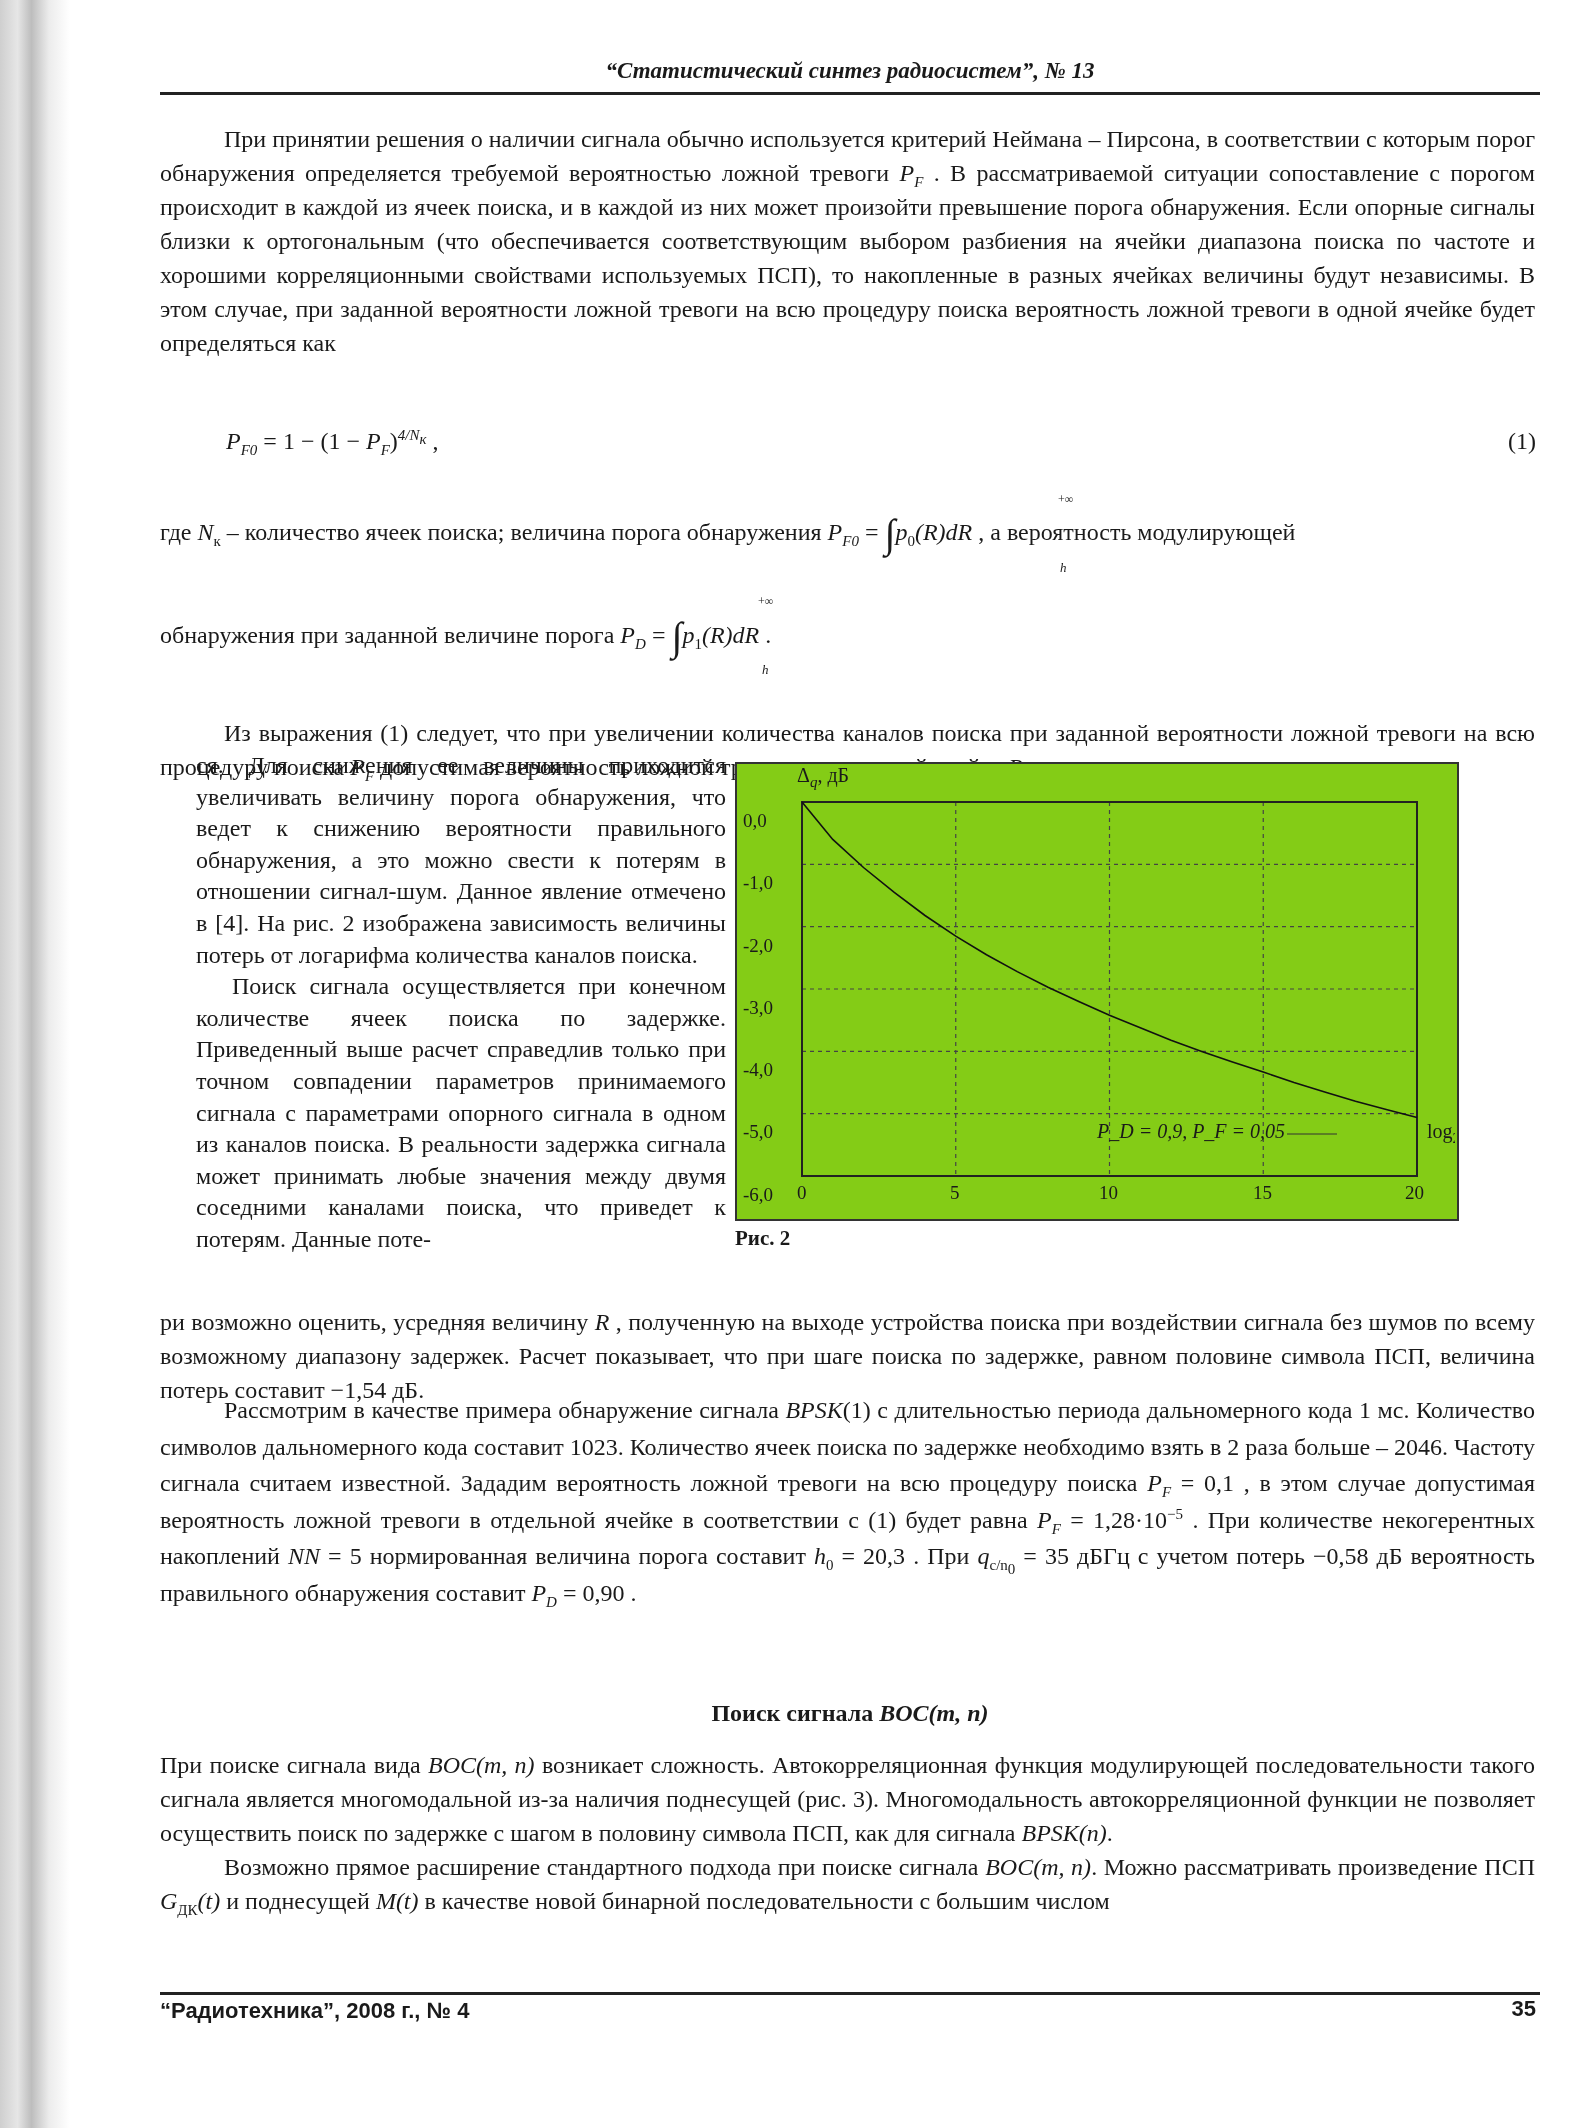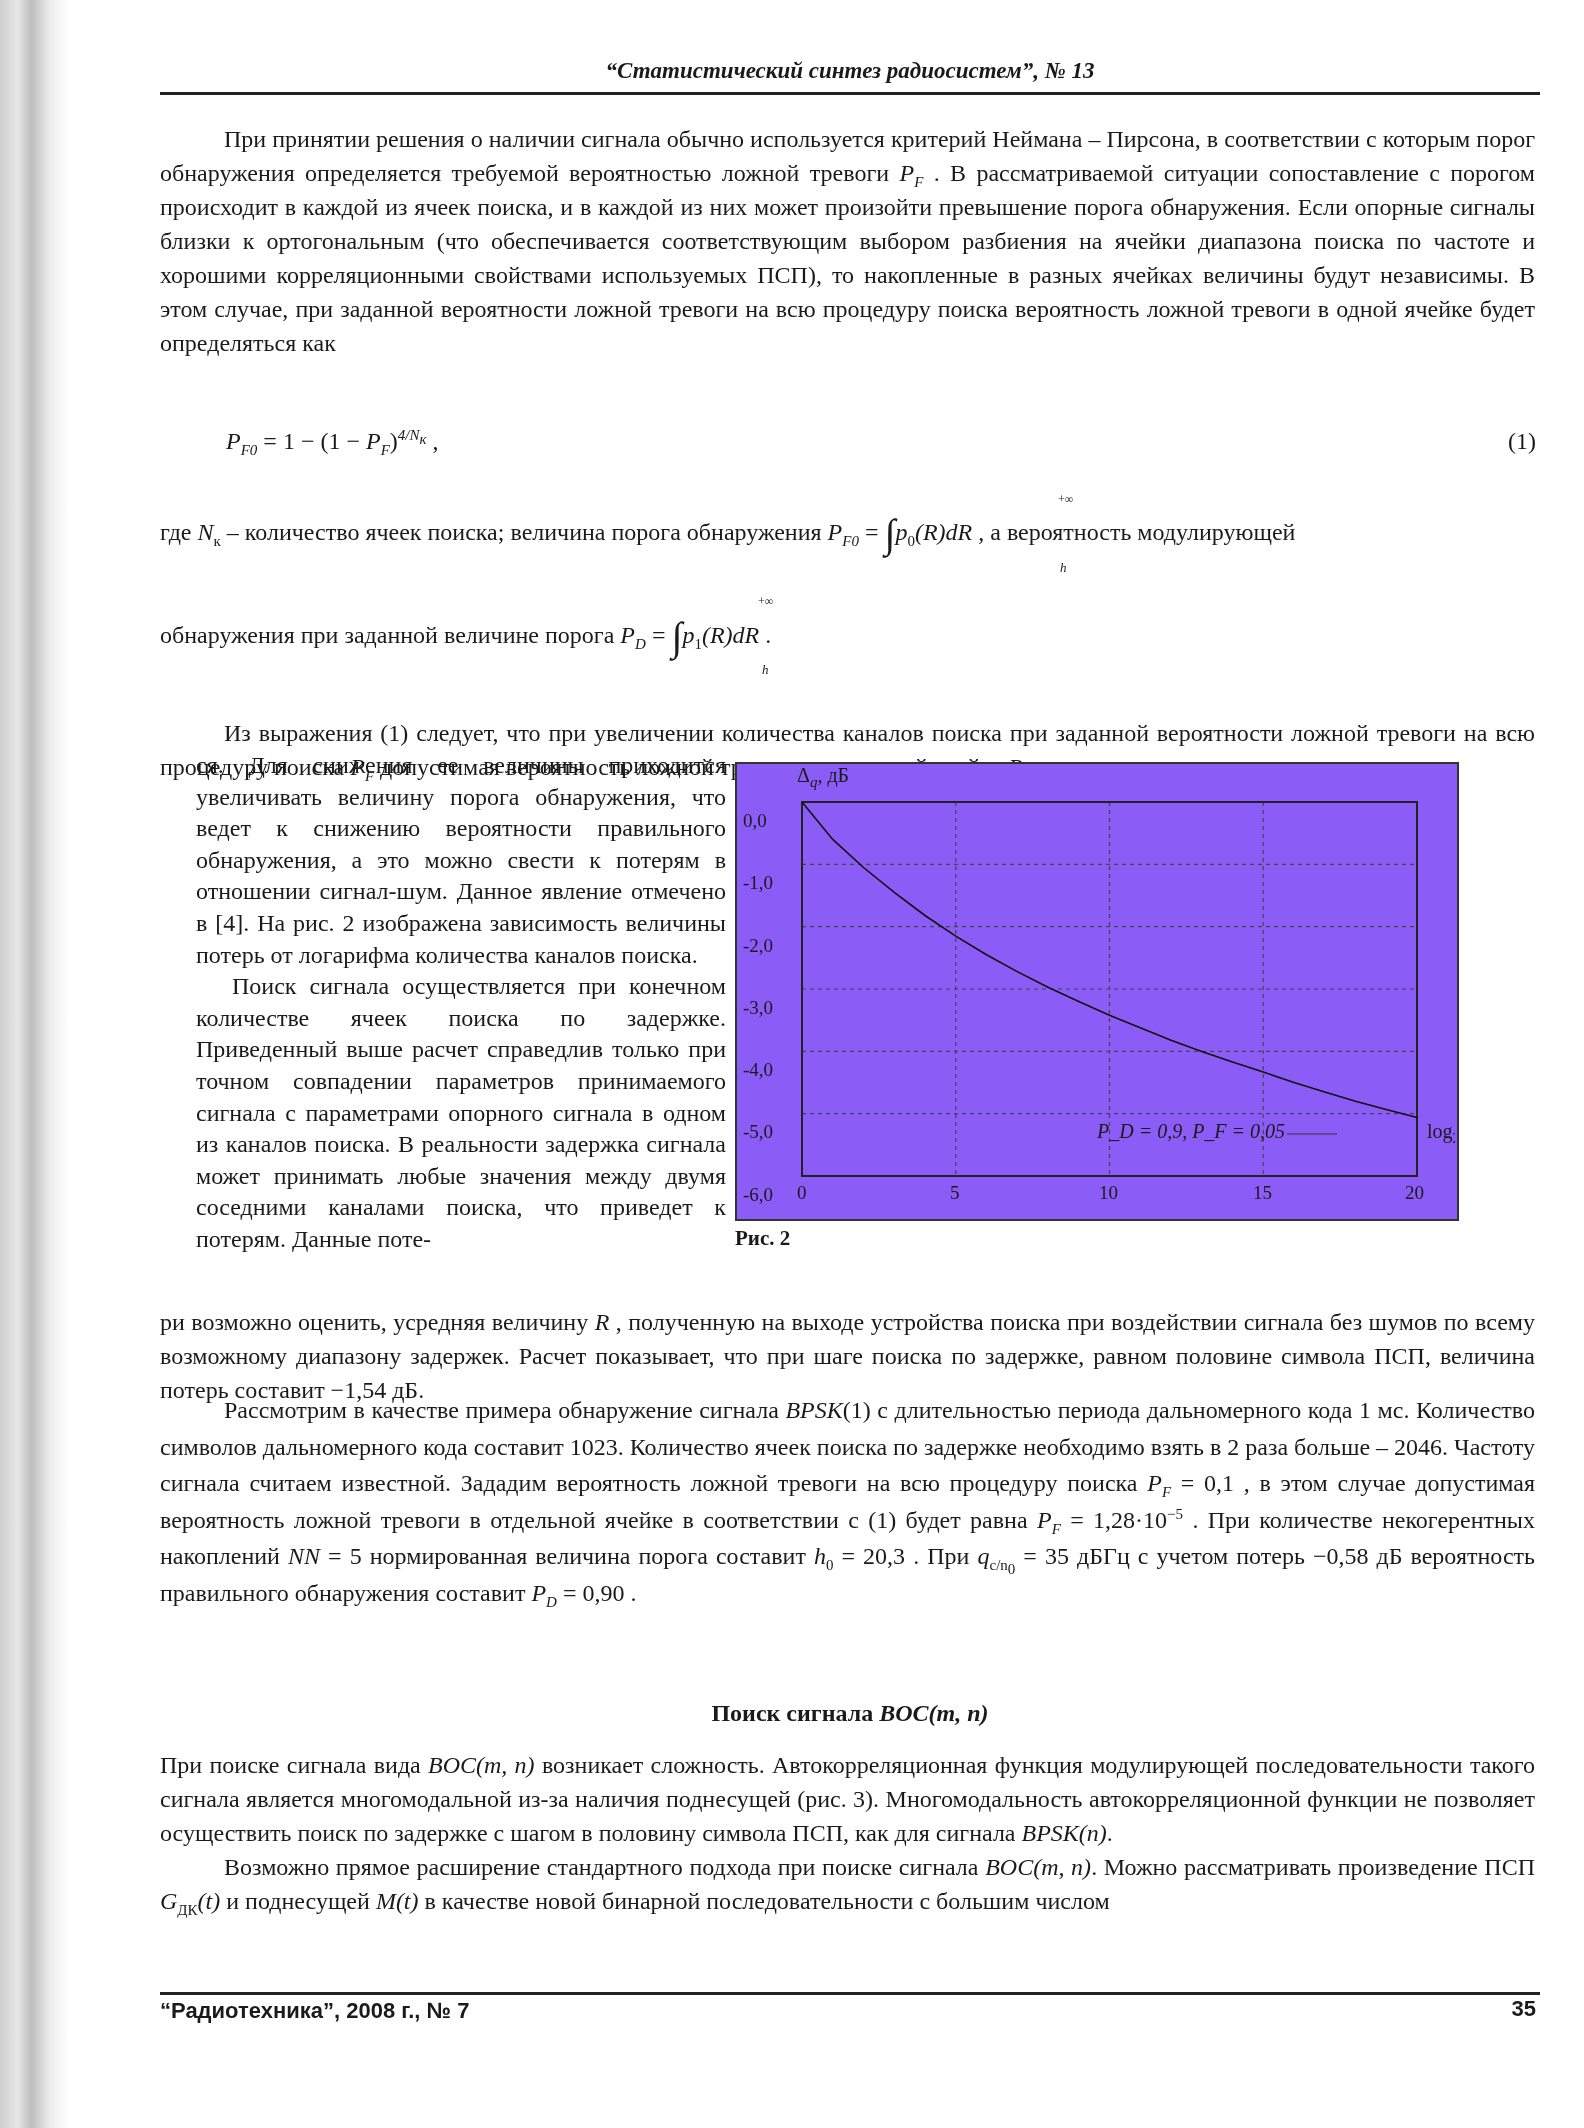--- a/index.html
+++ b/index.html
@@ -12,21 +12,21 @@
   .rule{position:absolute;left:160px;width:1380px;height:3px;background:#222;}
   .body-text{position:absolute;left:160px;width:1375px;font-size:24px;line-height:34px;text-align:justify;}
   .body-text p{margin:0;}
   .indent{text-indent:64px;}
   .m{font-style:italic;}
   sub,sup{font-size:15px;line-height:0;}
   .formula{position:absolute;font-size:24px;}
   .eqnum{position:absolute;right:48px;font-size:24px;}
   .col{position:absolute;left:196px;width:530px;font-size:24px;line-height:31.6px;text-align:justify;}
   .col p{margin:0;}
-  .fig{position:absolute;left:735px;top:762px;width:720px;height:455px;border:2px solid #333;background:#8b5cf6;}
+  .fig{position:absolute;left:735px;top:762px;width:720px;height:455px;border:2px solid #333;background:#84cc16;}
   .fig svg{position:absolute;left:0;top:0;}
   .caption{position:absolute;left:735px;width:720px;top:1226px;font-weight:bold;font-size:21px;}
   .section-title{position:absolute;left:160px;width:1380px;top:1700px;text-align:center;font-weight:bold;font-size:24px;}
   .footer-left{position:absolute;left:160px;top:1998px;font-family:"Liberation Sans","DejaVu Sans",sans-serif;font-weight:bold;font-size:22px;}
   .footer-right{position:absolute;right:48px;top:1996px;font-family:"Liberation Sans","DejaVu Sans",sans-serif;font-weight:bold;font-size:22px;}
   .integral{font-size:40px;vertical-align:middle;position:relative;}
 </style>
 </head>
 <body>
 
@@ -113,14 +113,14 @@
 </div>
 
 <div class="section-title"><span>Поиск сигнала </span><span class="m">BOC(m, n)</span></div>
 
 <div class="body-text" style="top:1748px;">
   <p><span>При поиске сигнала вида </span><span class="m">BOC(m, n)</span><span> возникает сложность. Автокорреляционная функция модулирующей последовательности такого сигнала является многомодальной из-за наличия поднесущей (рис. 3). Многомодальность автокорреляционной функции не позволяет осуществить поиск по задержке с шагом в половину символа ПСП, как для сигнала </span><span class="m">BPSK(n)</span><span>.</span></p>
   <p class="indent"><span>Возможно прямое расширение стандартного подхода при поиске сигнала </span><span class="m">BOC(m, n)</span><span>. Можно рассматривать произведение ПСП </span><span class="m">G</span><sub>ДК</sub><span class="m">(t)</span><span> и поднесущей </span><span class="m">M</span><span class="m">(t)</span><span> в качестве новой бинарной последовательности с большим числом</span></p>
 </div>
 
 <div class="rule" style="top:1992px;"></div>
-<div class="footer-left">“Радиотехника”, 2008 г., № 7</div>
+<div class="footer-left">“Радиотехника”, 2008 г., № 4</div>
 <div class="footer-right">35</div>
 
 </body></html>

